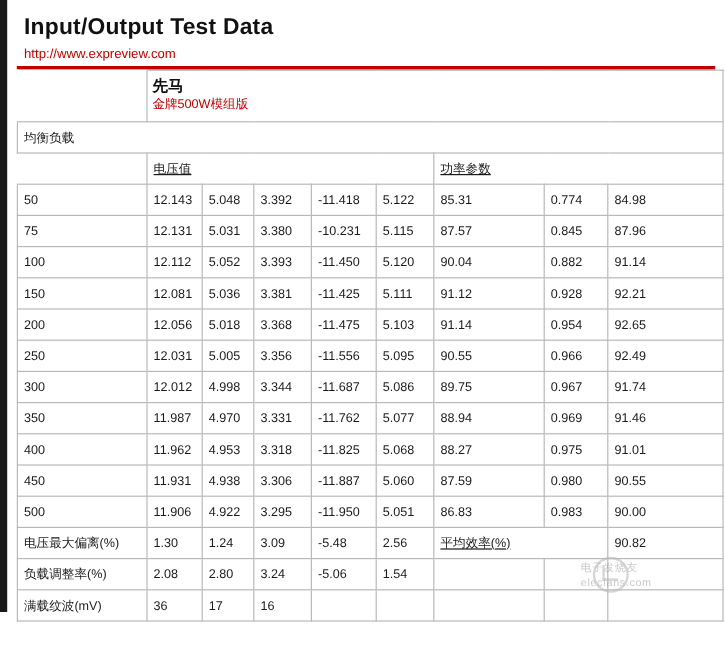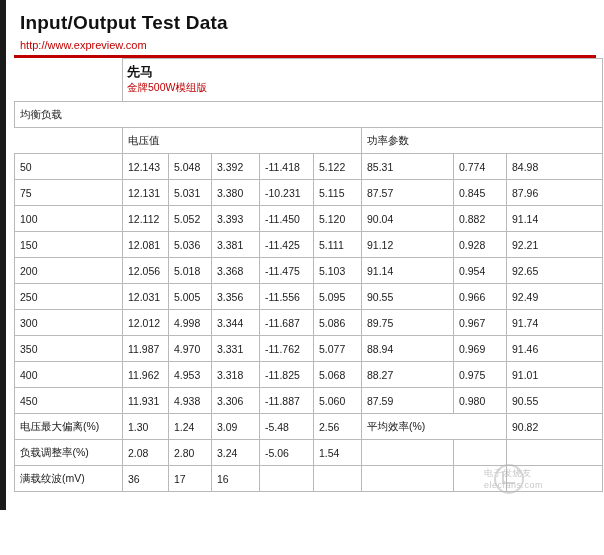--- a/index.html
+++ b/index.html
@@ -100,21 +100,21 @@
     border-top: 1px solid #ffffff !important;
     border-bottom: 1px solid #b9b9b9 !important;
     background: #ffffff;
   }
   .alt td {
     background: #f2f2f2;
   }
   .hdr td {
     font-size: 10.5px;
   }
-  .center { text-align: center; }
+  .center { text-align: center; text-decoration: underline; }
   .watermark {
     position: absolute;
     right: 8px;
     bottom: 6px;
     width: 112px;
     height: 36px;
     opacity: 0.55;
     pointer-events: none;
   }
   .wm-text {
@@ -292,20 +292,31 @@
         <td>450</td>
         <td>11.931</td>
         <td>4.938</td>
         <td>3.306</td>
         <td>-11.887</td>
         <td>5.060</td>
         <td>87.59</td>
         <td>0.980</td>
         <td>90.55</td>
       </tr>
+      <tr class="alt">
+        <td>500</td>
+        <td>11.906</td>
+        <td>4.922</td>
+        <td>3.295</td>
+        <td>-11.950</td>
+        <td>5.051</td>
+        <td>86.83</td>
+        <td>0.983</td>
+        <td>90.00</td>
+      </tr>
 
       <tr>
         <td>电压最大偏离(%)</td>
         <td>1.30</td>
         <td>1.24</td>
         <td>3.09</td>
         <td>-5.48</td>
         <td>2.56</td>
         <td colspan="2" class="center">平均效率(%)</td>
         <td>90.82</td>

